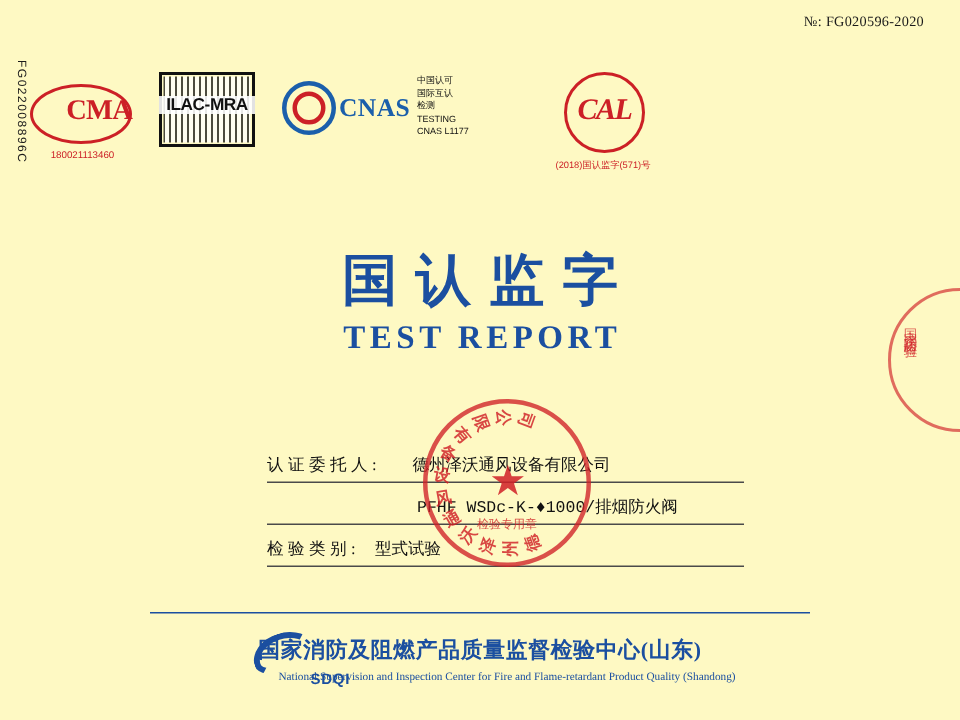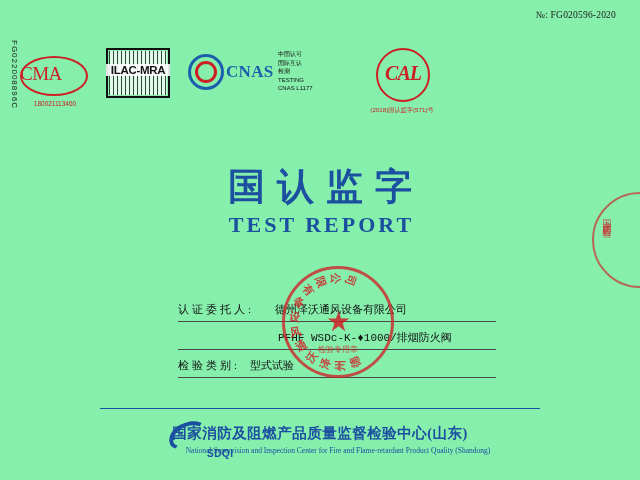--- a/index.html
+++ b/index.html
@@ -12,21 +12,21 @@
     height: 480px;
     overflow: hidden;
     font-family: "Liberation Serif", serif;
     position: relative;
   }
   .page {
     position: absolute;
     left: 0; top: 0;
     width: 640px;
     height: 480px;
-    background: #86efac;
+    background: #fef9c3;
     overflow: hidden;
   }
 
   
   .report-no {
     position: absolute;
     right: 24px;
     top: 10px;
     font-size: 9.5px;
     color: #1a1a1a;
@@ -70,23 +70,23 @@
     left: 0; top: 6px;
     width: 68px; height: 40px;
     border: 2px solid #cc2026;
     border-radius: 50%;
     box-sizing: border-box;
   }
   .cma-text {
     position: absolute;
     left: 0; top: 13px;
     width: 68px;
-    text-align: left;
+    text-align: right;
     font-size: 19px;
-    font-weight: normal;
+    font-weight: bold;
     color: #cc2026;
     font-family: "Liberation Serif", serif;
     letter-spacing: -0.5px;
   }
   .cma-num {
     position: absolute;
     left: -2px; top: 50px;
     width: 74px;
     text-align: center;
     font-size: 6.5px;

